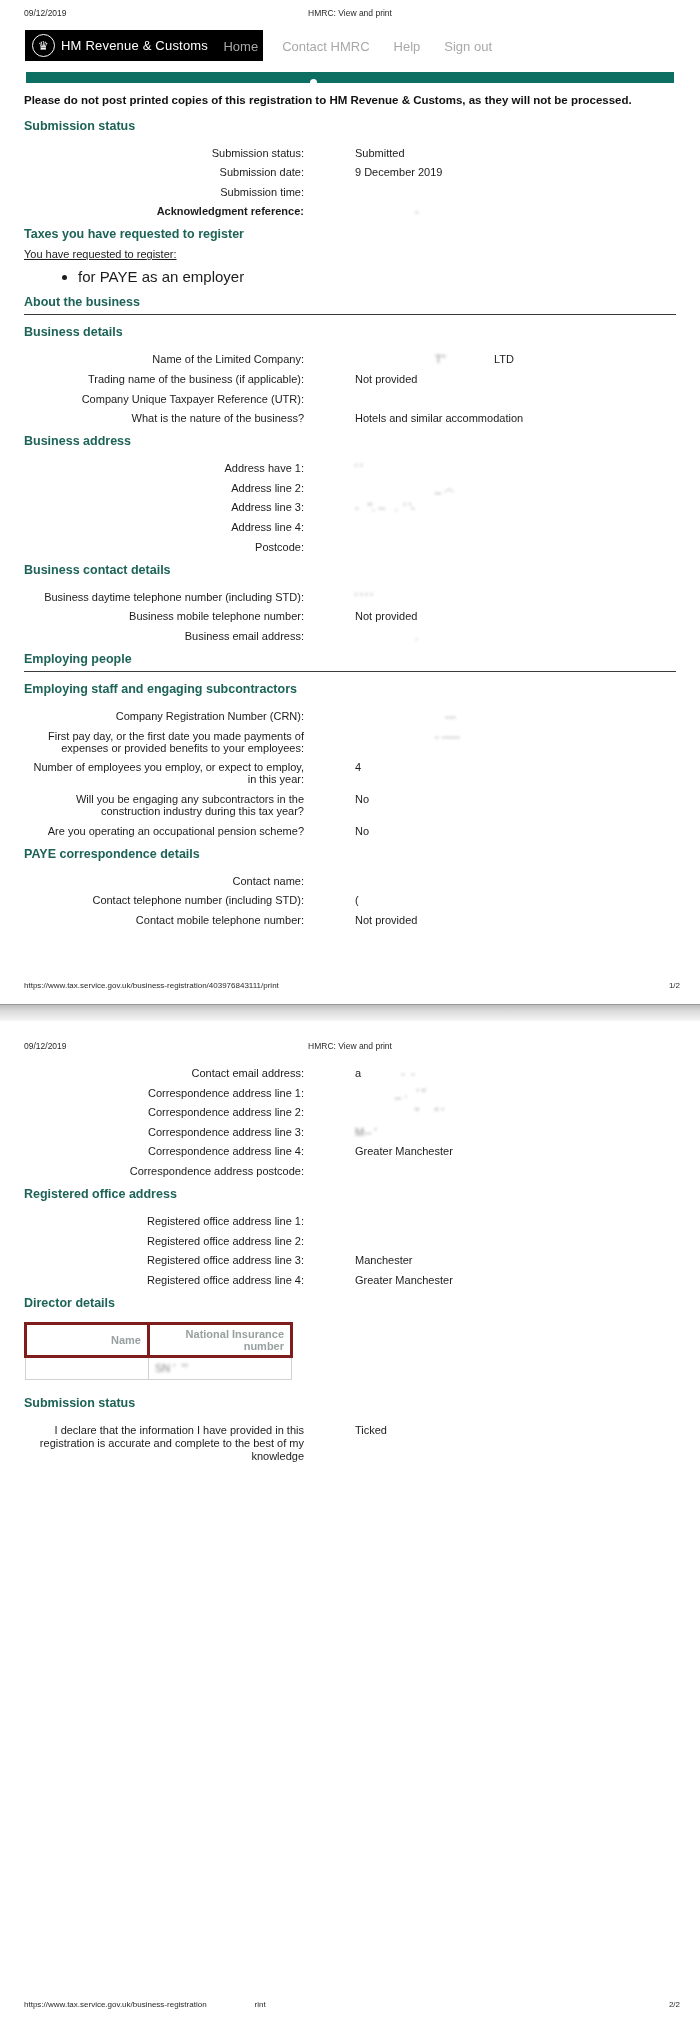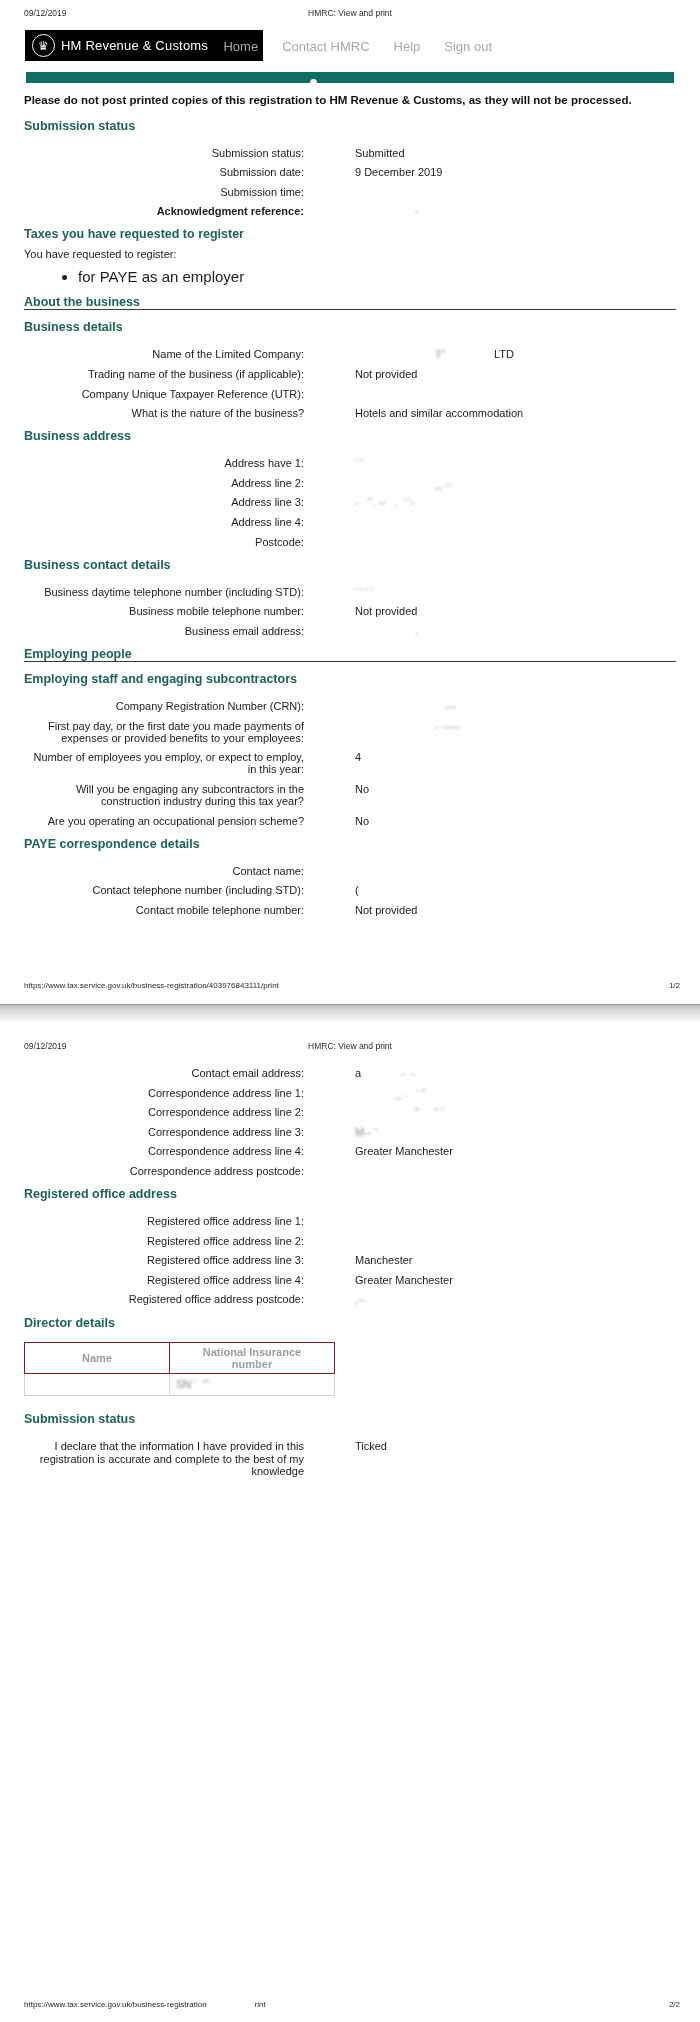--- a/index.html
+++ b/index.html
@@ -33,42 +33,42 @@
   .logo-text{font-size:13px;margin-left:6px;white-space:nowrap;letter-spacing:0.2px;}
   .nav{position:absolute;right:208px;top:9px;display:flex;gap:24px;font-size:13px;color:#a8a8a8;}
   .nav a{color:#a8a8a8;text-decoration:none;white-space:nowrap;}
 
   .teal-bar{position:relative;margin:8px 26px 0 26px;height:11px;background:#0d6e62;}
   .bar-notch{position:absolute;left:284px;bottom:-3px;width:7px;height:7px;background:#fff;border-radius:50%;}
 
   
   .notice{margin:10px 26px 0 24px;font-size:11.5px;font-weight:700;line-height:1.35;color:#111;}
   .h{margin:10px 24px 0 24px;font-size:12.5px;font-weight:700;color:#1d6358;}
-  .h.ruled{border-bottom:1px solid #3a3a3a;}
+  .h.ruled{border-bottom:1px solid #3a3a3a;padding-bottom:5px;}
 
   
   .fields{margin-top:14px;}
   .fields.first{margin-top:14px;}
   .row{display:flex;padding-left:24px;margin-bottom:7.5px;font-size:11px;line-height:1.1;gap:37px;}
   .lbl{width:280px;text-align:right;color:#1c1c1c;}
   .lbl.bold{font-weight:700;}
   .val{margin-left:14px;flex:1;text-align:left;white-space:nowrap;}
-  .para{margin:7px 24px 0 24px;font-size:11px;}
+  .para{margin:7px 24px 0 24px;font-size:11px;text-decoration:underline;}
   ul.bullets{margin:8px 0 0 78px;padding:0;font-size:15px;}
   ul.bullets li{margin:0;padding:0;}
 
   
   .redact{filter:blur(1.6px);opacity:0.65;color:#444;white-space:pre;display:inline-block;}
   .ml40{margin-left:40px;} .ml48{margin-left:48px;} .ml60{margin-left:60px;}
   .ml80{margin-left:80px;} .ml90{margin-left:90px;}
 
   
   table.dtable{border-collapse:collapse;margin:12px 0 0 24px;font-size:11px;}
-  table.dtable th{border:1px solid #7f1d1d;color:#98a0a0;font-weight:700;text-align:center;
-                  padding:3px 18px;height:14px;}
+  table.dtable th{border:3px solid #7f1d1d;color:#98a0a0;font-weight:700;text-align:right;
+                  padding:3px 6px;height:14px;}
   table.dtable td{border:1px solid #d2d2d2;height:17px;padding:2px 6px;}
   .col-name{width:108px;} .col-ni{width:128px;}
 
   
   .page-sep{height:16px;background:linear-gradient(to bottom,#bdbdbd 0%,#d9d9d9 35%,#f6f6f6 100%);
             border-top:1px solid #9a9a9a;}
 </style>
 </head>
 <body>
 
@@ -280,24 +280,20 @@
       <div class="lbl">Registered office address line 2:</div>
       <div class="val"></div>
     </div>
     <div class="row">
       <div class="lbl">Registered office address line 3:</div>
       <div class="val">Manchester</div>
     </div>
     <div class="row">
       <div class="lbl">Registered office address line 4:</div>
       <div class="val">Greater Manchester</div>
-    </div>
-    <div class="row">
-      <div class="lbl">Registered office address postcode:</div>
-      <div class="val"><span class="redact">,--</span></div>
     </div>
   </div>
 
   <div class="h">Director details</div>
   <table class="dtable">
     <thead>
       <tr>
         <th class="col-name">Name</th>
         <th class="col-ni">National Insurance number</th>
       </tr>

